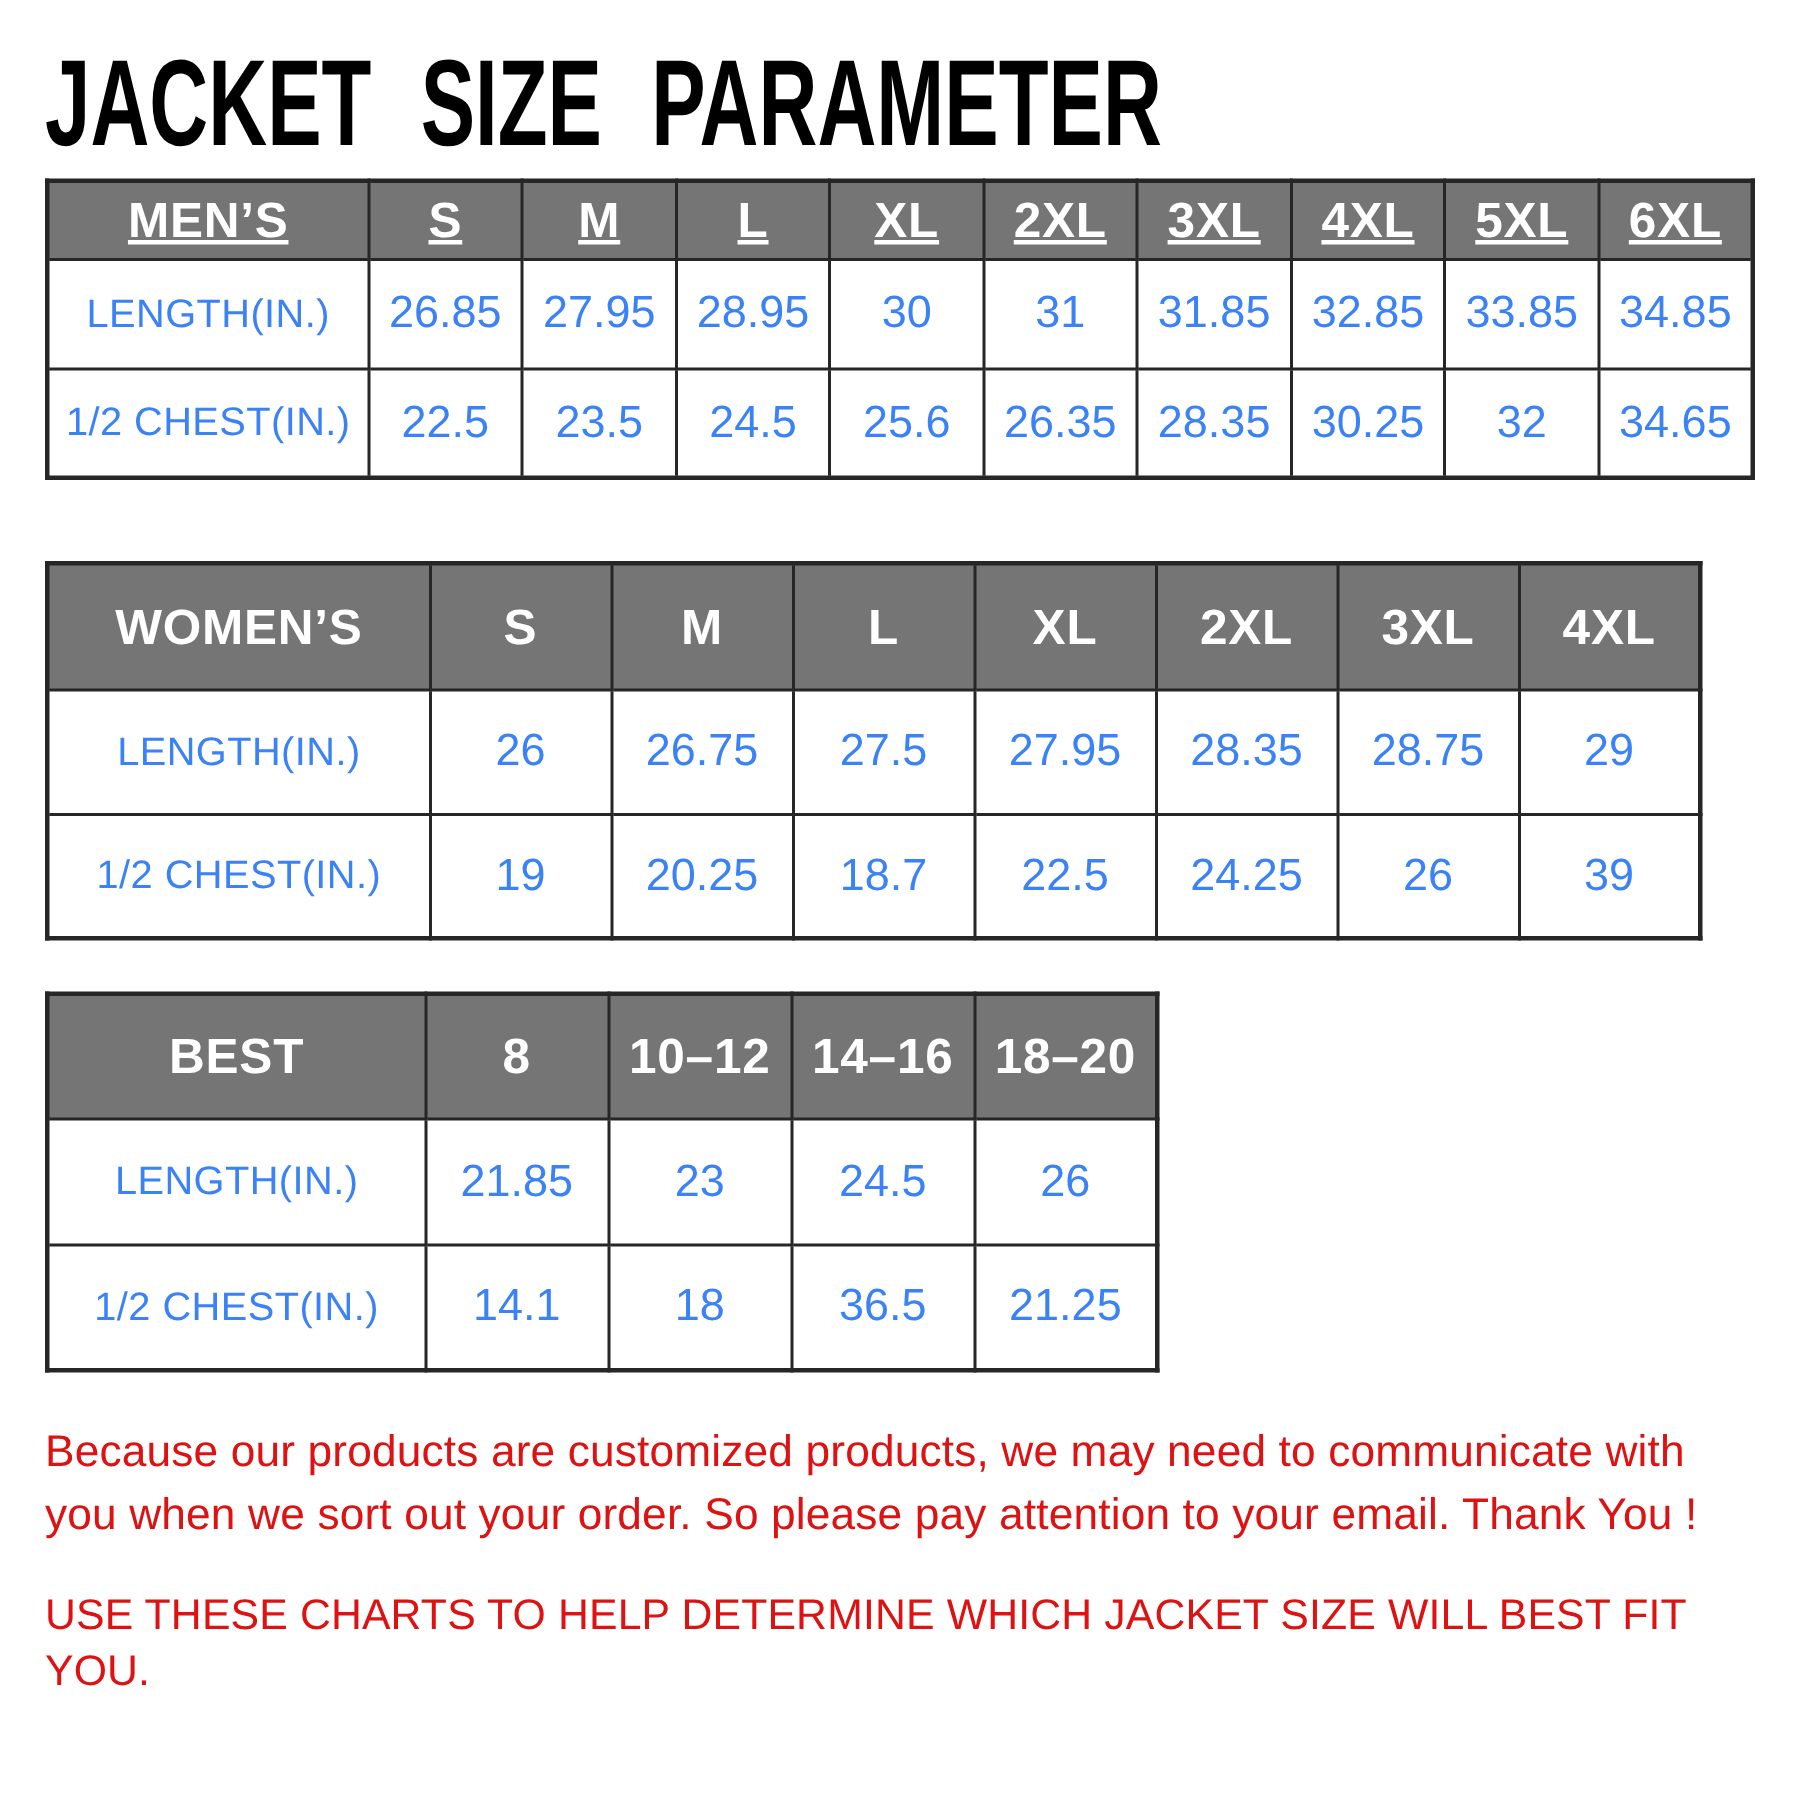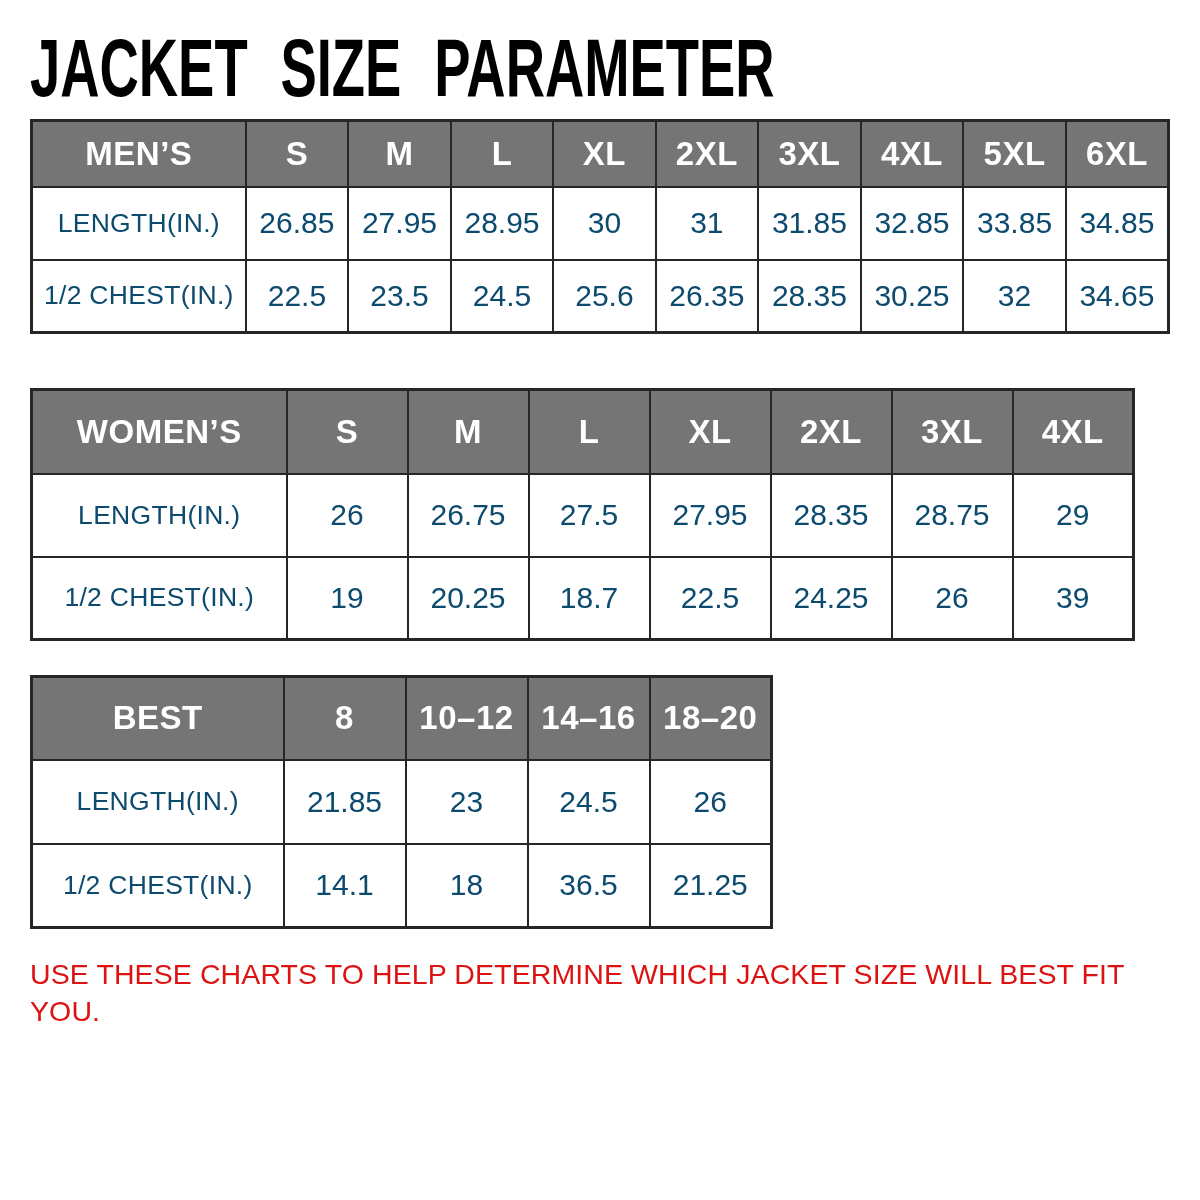--- a/index.html
+++ b/index.html
@@ -57,28 +57,28 @@
     font-weight:700;
     border:2px solid var(--border);
     text-align:center;
     letter-spacing:0.5px;
   }
   .size-table td{
     font-size:30px;
     border:2px solid var(--border);
     text-align:center;
     background:#fff;
-    color:#0c4a6e;
+    color:#3b82f6;
   }
   .size-table td.row-label{
     font-size:26.5px;
     letter-spacing:0.3px;
   }
 
-  .t-mens th{height:66px;}
+  .t-mens th{height:52px;text-decoration:underline;}
   .t-mens td{height:73px;}
   .t-mens th:first-child{width:215px;}
   .t-mens th:not(:first-child){width:103px;}
 
   .t-womens{margin-top:54px;}
   .t-womens th{height:84px;}
   .t-womens td{height:83px;}
   .t-womens th:first-child{width:255px;}
   .t-womens th:not(:first-child){width:121px;}
 
@@ -215,16 +215,17 @@
         <tr>
           <td class="row-label">1/2 CHEST(IN.)</td>
           <td>14.1</td>
           <td>18</td>
           <td>36.5</td>
           <td>21.25</td>
         </tr>
       </tbody>
     </table>
 
+  <div class="footer-p1">Because our products are customized products, we may need to communicate with you when we sort out your order. So please pay attention to your email. Thank You !</div>
 
   <div class="footer-p2">USE THESE CHARTS TO HELP DETERMINE WHICH JACKET SIZE WILL BEST FIT YOU.</div>
 
 </div>
 
 </body></html>

